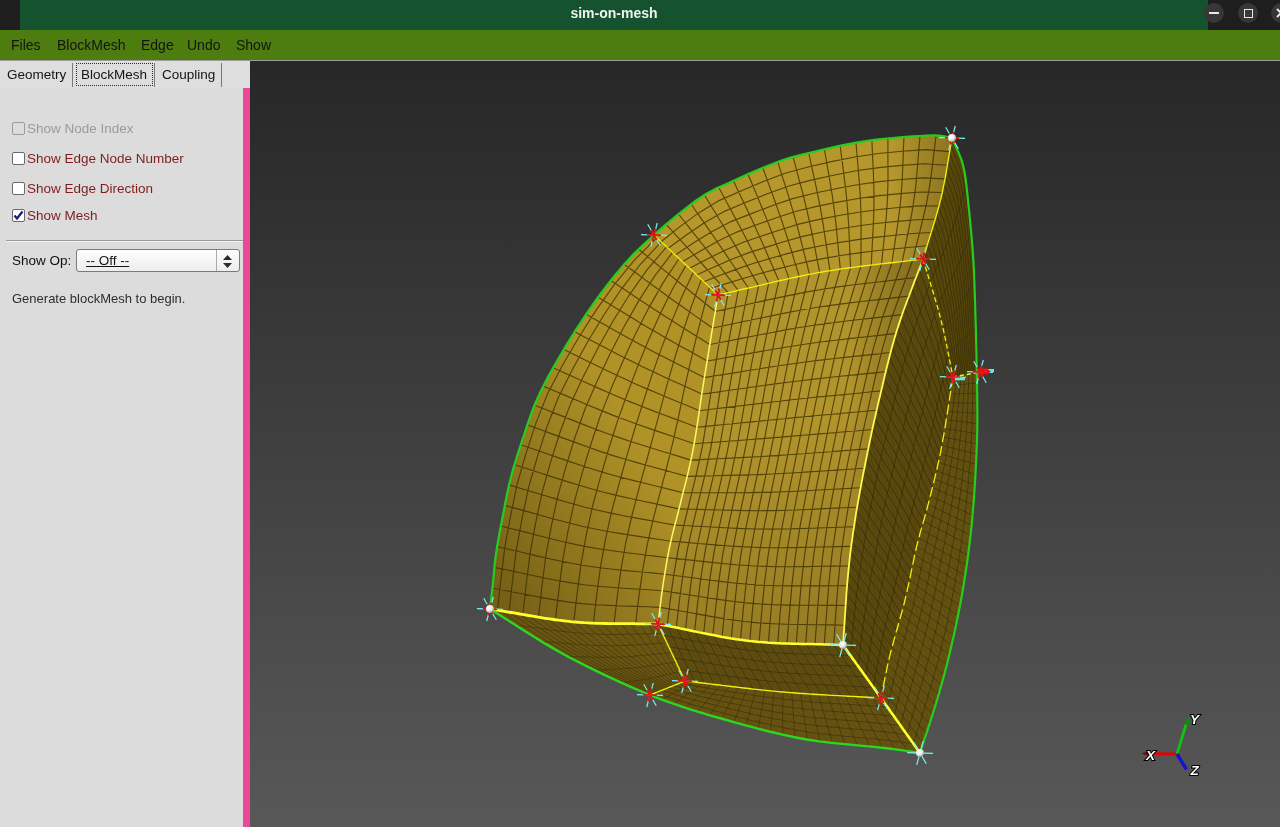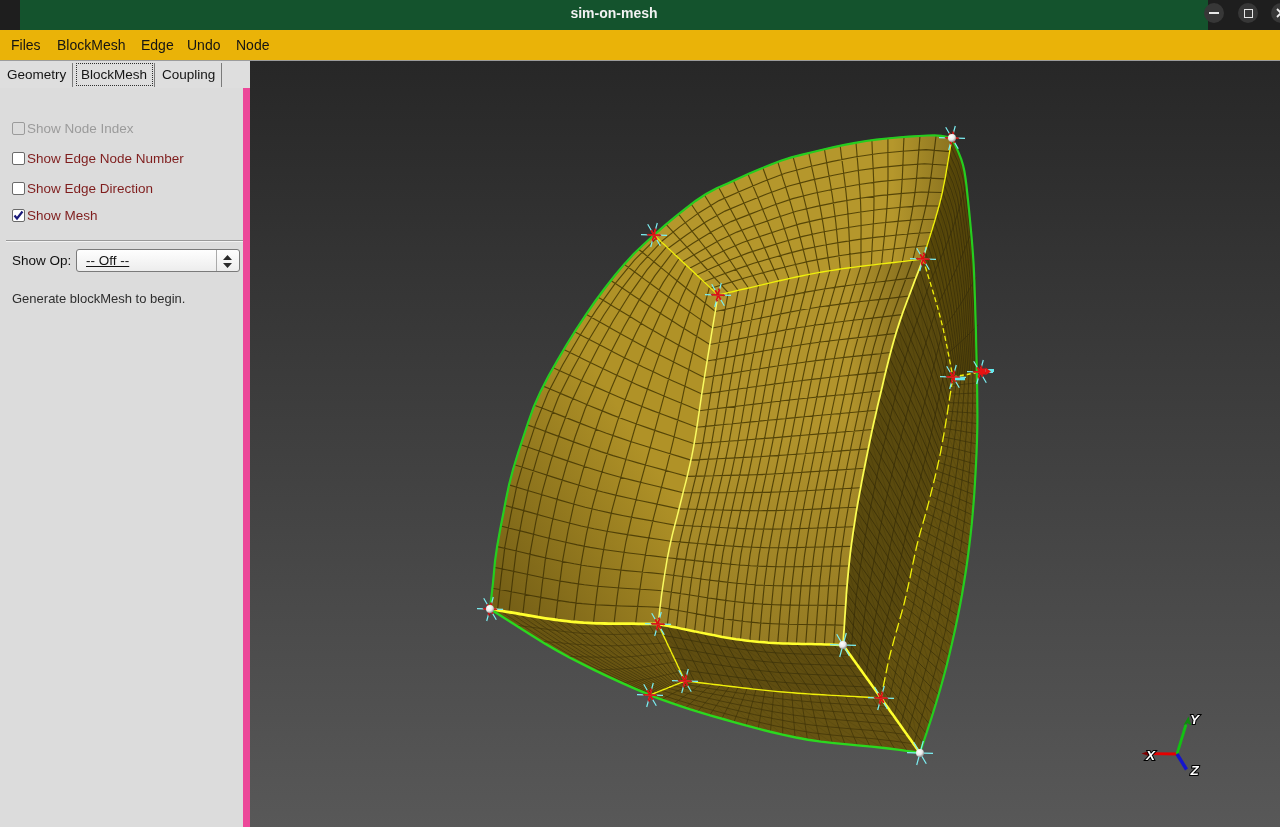--- a/index.html
+++ b/index.html
@@ -1,19 +1,19 @@
 <!DOCTYPE html>
 <html><head><meta charset="utf-8"><title>sim-on-mesh</title>
 <style>
 * { margin:0; padding:0; box-sizing:border-box; }
 body { width:1280px; height:827px; overflow:hidden; font-family:"Liberation Sans", sans-serif; background:#1e1e1e; }
 #titlebar { position:absolute; left:0; top:0; width:1188px; height:30px; background:#14532d;margin-left:20px; }
 #title { position:absolute; left:0; right:0; top:5px; text-align:center; color:#f2f2f2; font-size:14px; font-weight:bold; }
 .winbtn { position:absolute; top:3px; width:20px; height:20px; border-radius:50%; background:#373737; color:#e8e8e8; text-align:center; line-height:20px; font-size:12px; }
-#menubar { position:absolute; left:0; top:30px; width:1280px; height:31px; background:#eab308; border-bottom:1px solid #9c9c9c; }
+#menubar { position:absolute; left:0; top:30px; width:1280px; height:31px; background:#4d7c0f; border-bottom:1px solid #9c9c9c; }
 .menu { position:absolute; top:7px; font-size:14px; color:#141414; }
 #view3d { position:absolute; left:250px; top:61px; width:1030px; height:766px; background:linear-gradient(#272727,#585858); }
 #panel { position:absolute; left:0; top:88px; width:250px; height:739px; background:#dcdcdc; border-right:7px solid #ec4899; }
 #tabs { position:absolute; left:0; top:61px; width:250px; height:27px; background:#dedede; }
 .tabsep { position:absolute; top:2px; height:24px; width:1px; background:#7a7a7a; }
 .tablbl { position:absolute; top:6px; font-size:13.5px; color:#141414; }
 #foc { position:absolute; left:76px; top:2px; width:77px; height:23px; border:1px dotted #2e2e2e; }
 .cbrow { position:absolute; left:12px; font-size:13.5px; color:#7f1d1d; }
 .cb { display:inline-block; width:13px; height:13px; background:#fff; border:1px solid #6a6a6a; border-radius:2px; vertical-align:-2px; margin-right:2px; position:relative; }
 .dis { color:#9b9b9b; }
@@ -201,21 +201,21 @@
       <svg width="20" height="20">
         <path d="M6 6 L14 14 M14 6 L6 14" stroke="#efefef" stroke-width="1.8"></path>
       </svg>
     </div>
 </div>
 <div id="menubar">
   <div class="menu" style="left:11px;">Files</div>
   <div class="menu" style="left:57px;">BlockMesh</div>
   <div class="menu" style="left:141px;">Edge</div>
   <div class="menu" style="left:187px;">Undo</div>
-  <div class="menu" style="left:236px;">Node</div>
+  <div class="menu" style="left:236px;">Show</div>
 </div>
 <div id="tabs">
   <div class="tablbl" style="left:7px;">Geometry</div>
   <div class="tablbl" style="left:81px;">BlockMesh</div>
   <div class="tablbl" style="left:162px;">Coupling</div>
   <div class="tabsep" style="left:72px;"></div>
   <div class="tabsep" style="left:154px;"></div>
   <div class="tabsep" style="left:221px;"></div>
   <div id="foc"></div>
 </div>

